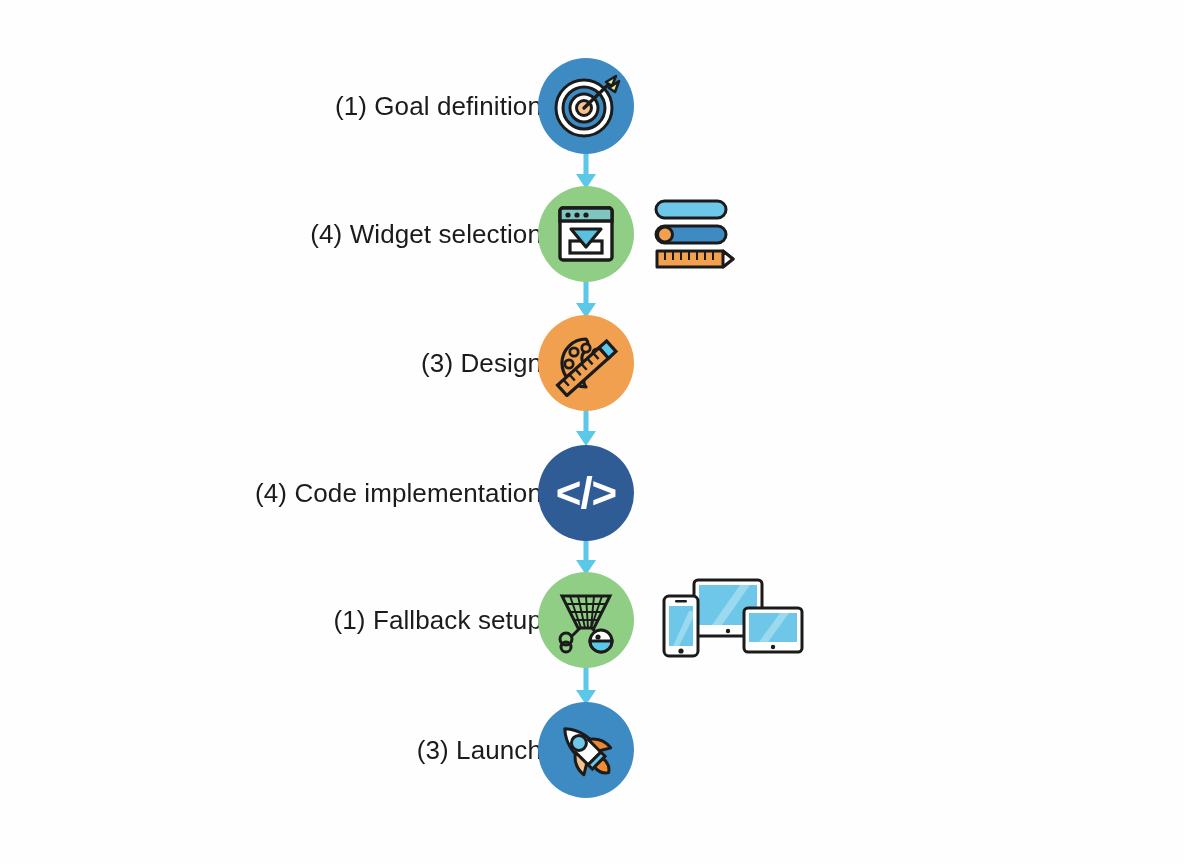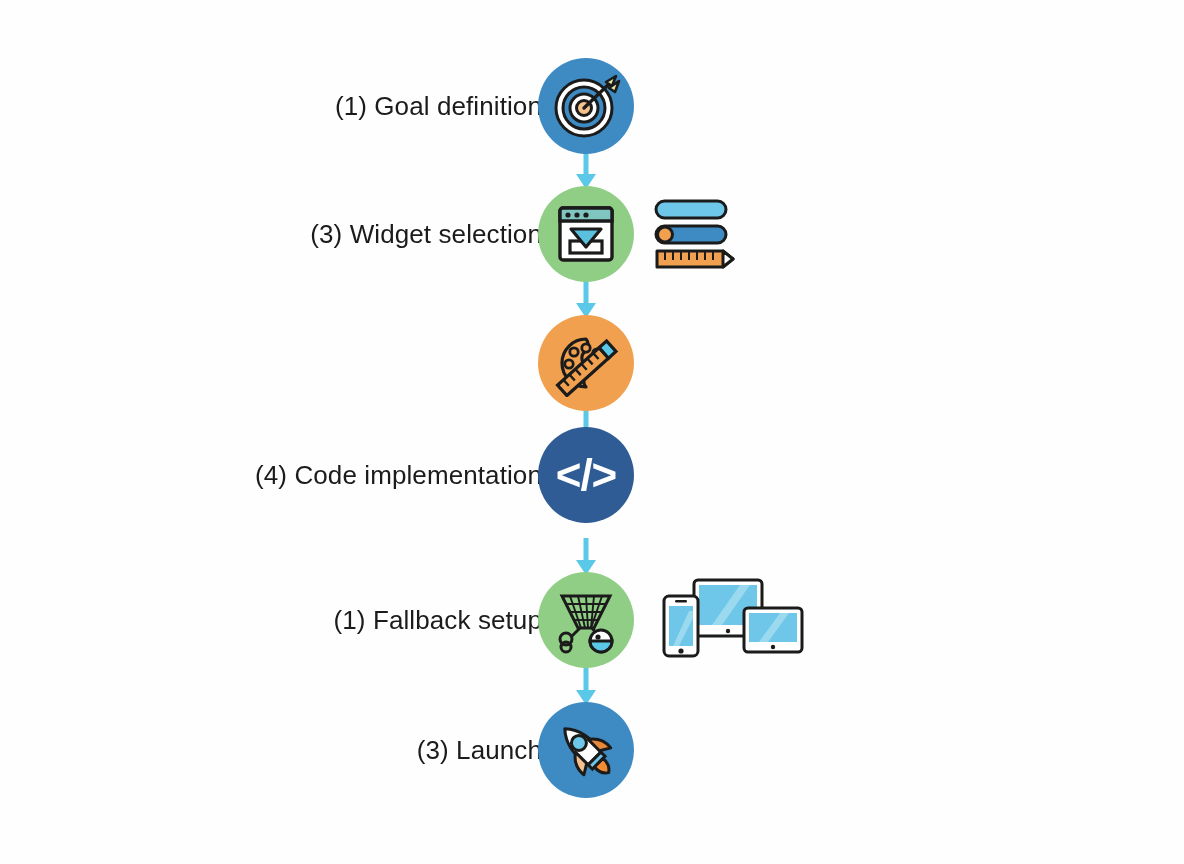--- a/index.html
+++ b/index.html
@@ -106,21 +106,21 @@
         <circle cx="34" cy="38" r="14" fill="#ffffff" stroke="#1b1b1b" stroke-width="3"></circle>
         <circle cx="34" cy="38" r="7.5" fill="#f5c18c" stroke="#1b1b1b" stroke-width="3"></circle>
         <line x1="34" y1="38" x2="60" y2="13" stroke="#1b1b1b" stroke-width="3.4" stroke-linecap="round"></line>
         <path d="M56,12 L66,6 L62,16 Z" fill="#e7e9a6" stroke="#1b1b1b" stroke-width="2.6" stroke-linejoin="round"></path>
         <path d="M59,18 L69,11 L65,22 Z" fill="#e7e9a6" stroke="#1b1b1b" stroke-width="2.6" stroke-linejoin="round"></path>
       </svg>
     </div>
   </div>
 
   <div class="step-row" style="top:186px;">
-    <div class="step-label">(3) Widget selection</div>
+    <div class="step-label">(4) Widget selection</div>
     <div class="step-circle" style="background:#90ce85;">
       <svg width="64" height="64" viewBox="0 0 64 64">
         <rect x="6" y="6" width="52" height="52" rx="3" fill="#ffffff" stroke="#1b1b1b" stroke-width="3.4"></rect>
         <path d="M6,9 a3,3 0 0 1 3,-3 h46 a3,3 0 0 1 3,3 v10 h-52 z" fill="#7fc6c0" stroke="#1b1b1b" stroke-width="3.4"></path>
         <circle cx="14" cy="13" r="2.6" fill="#1b1b1b"></circle>
         <circle cx="23" cy="13" r="2.6" fill="#1b1b1b"></circle>
         <circle cx="32" cy="13" r="2.6" fill="#1b1b1b"></circle>
         <rect x="16" y="39" width="32" height="12" fill="#ffffff" stroke="#1b1b1b" stroke-width="3.2"></rect>
         <path d="M17,27 L47,27 L32,45 Z" fill="#5bc0de" stroke="#1b1b1b" stroke-width="3.2" stroke-linejoin="round"></path>
       </svg>
@@ -138,20 +138,21 @@
         <line x1="37" y1="53" x2="37" y2="62"></line>
         <line x1="45" y1="53" x2="45" y2="62"></line>
         <line x1="53" y1="53" x2="53" y2="62"></line>
         <line x1="61" y1="53" x2="61" y2="62"></line>
       </g>
       <path d="M71,53 l10,8 l-10,8 z" fill="#ffffff" stroke="#1b1b1b" stroke-width="3" stroke-linejoin="round"></path>
     </svg>
   </div>
 
   <div class="step-row" style="top:315px;">
+    <div class="step-label">(3) Design</div>
     <div class="step-circle" style="background:#f0a04e;">
       <svg width="68" height="68" viewBox="0 0 68 68">
         <path d="M34,10 a24,24 0 1 0 0,48 a9,9 0 0 1 0,-12 a7,7 0 0 0 0,-10 a8,8 0 0 1 0,-14 a9,9 0 0 0 0,-12 z" fill="#f0a04e" stroke="#1b1b1b" stroke-width="3.2" stroke-linejoin="round"></path>
         <circle cx="22" cy="23" r="4.2" fill="#f0a04e" stroke="#1b1b1b" stroke-width="2.8"></circle>
         <circle cx="34" cy="19" r="4.2" fill="#f0a04e" stroke="#1b1b1b" stroke-width="2.8"></circle>
         <circle cx="45" cy="24" r="4.2" fill="#f0a04e" stroke="#1b1b1b" stroke-width="2.8"></circle>
         <circle cx="17" cy="35" r="4.2" fill="#f0a04e" stroke="#1b1b1b" stroke-width="2.8"></circle>
         <g transform="rotate(-42 34 40)">
           <rect x="2" y="33" width="56" height="14" fill="#f0a04e" stroke="#1b1b1b" stroke-width="3.2"></rect>
           <g stroke="#1b1b1b" stroke-width="2.4">
@@ -161,21 +162,21 @@
             <line x1="34" y1="33" x2="34" y2="41"></line>
             <line x1="42" y1="33" x2="42" y2="41"></line>
             <line x1="50" y1="33" x2="50" y2="41"></line>
           </g>
           <rect x="58" y="33" width="10" height="14" fill="#5bc8e8" stroke="#1b1b1b" stroke-width="3.2"></rect>
         </g>
       </svg>
     </div>
   </div>
 
-  <div class="step-row" style="top:427px;">
+  <div class="step-row" style="top:445px;">
     <div class="step-label">(4) Code implementation</div>
     <div class="step-circle" style="background:#2f5c94;">
       <span class="code-glyph">&lt;/&gt;</span>
     </div>
   </div>
 
   <div class="step-row" style="top:572px;">
     <div class="step-label">(1) Fallback setup</div>
     <div class="step-circle" style="background:#90ce85;">
       <svg width="68" height="68" viewBox="0 0 68 68">

